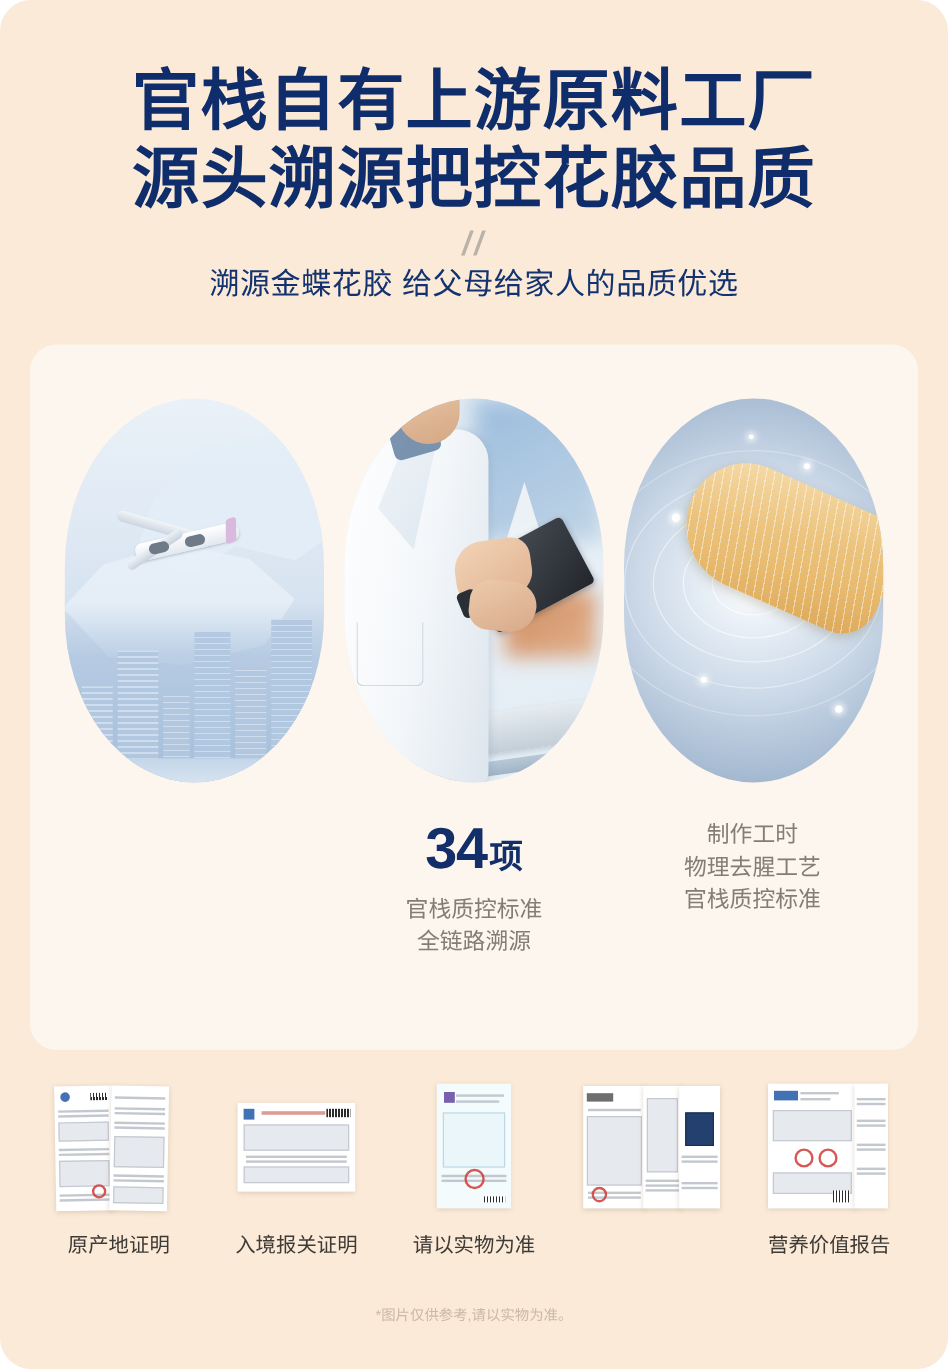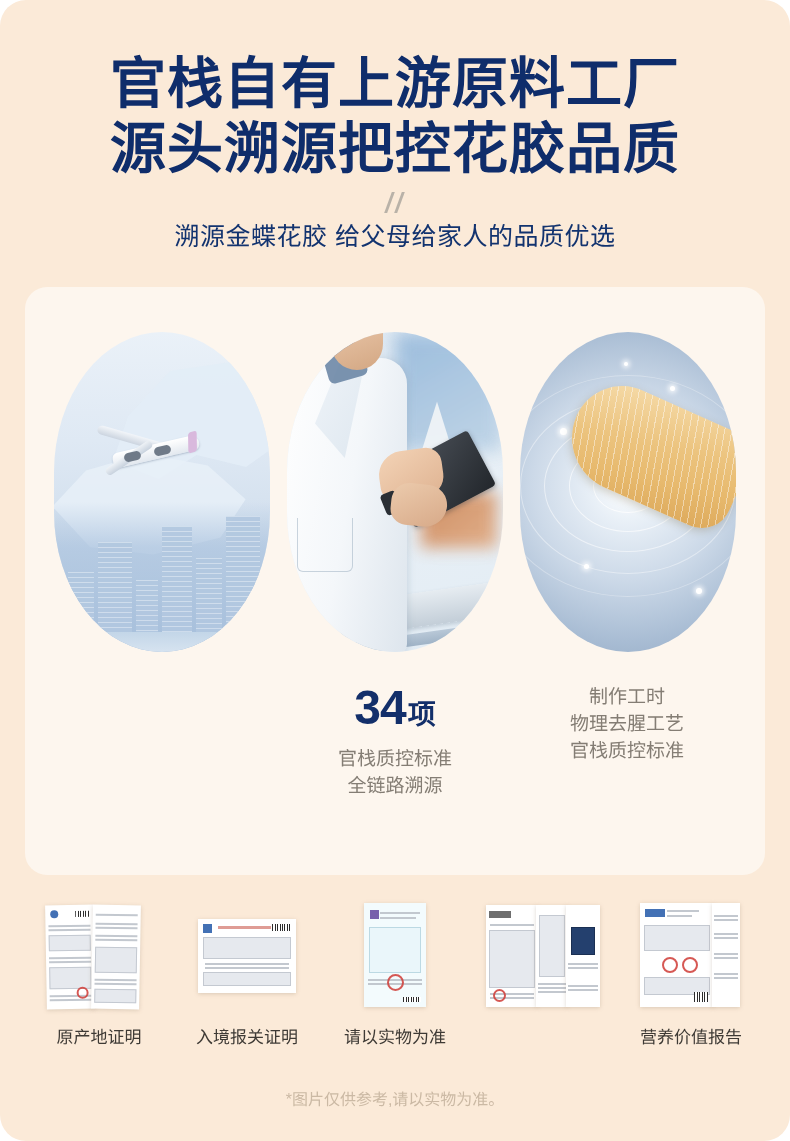--- a/index.html
+++ b/index.html
@@ -354,21 +354,21 @@
     color:#3e3a35;
     font-size:17px;
     white-space:nowrap;
   }
 
   .disclaimer {
     position:absolute;
     left:0; right:0; top:1086px;
     text-align:center;
     color:#cbb9a4;
-    font-size:16px;
+    font-size:12px;
   }
 </style>
 </head>
 <body>
 
 <div class="page">
 
   <div class="header">
     <div class="headline">
       <span class="headline-line">官栈自有上游原料工厂</span>

